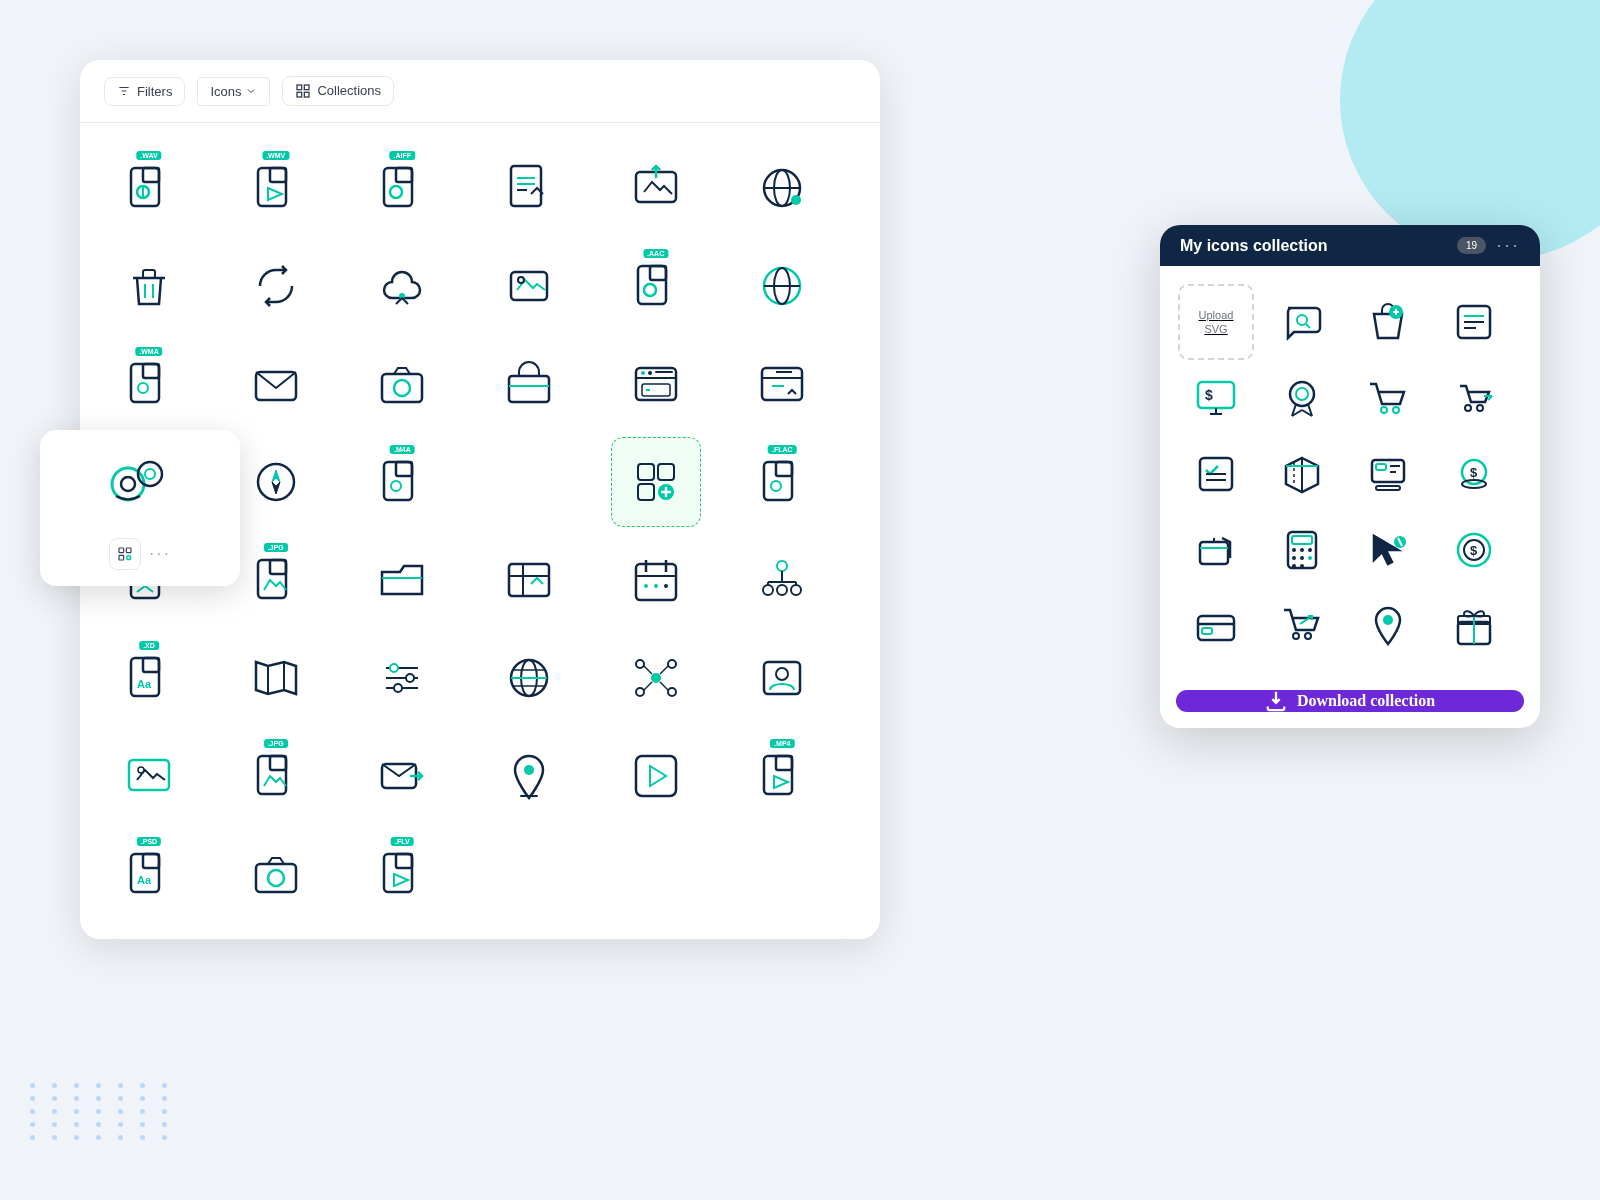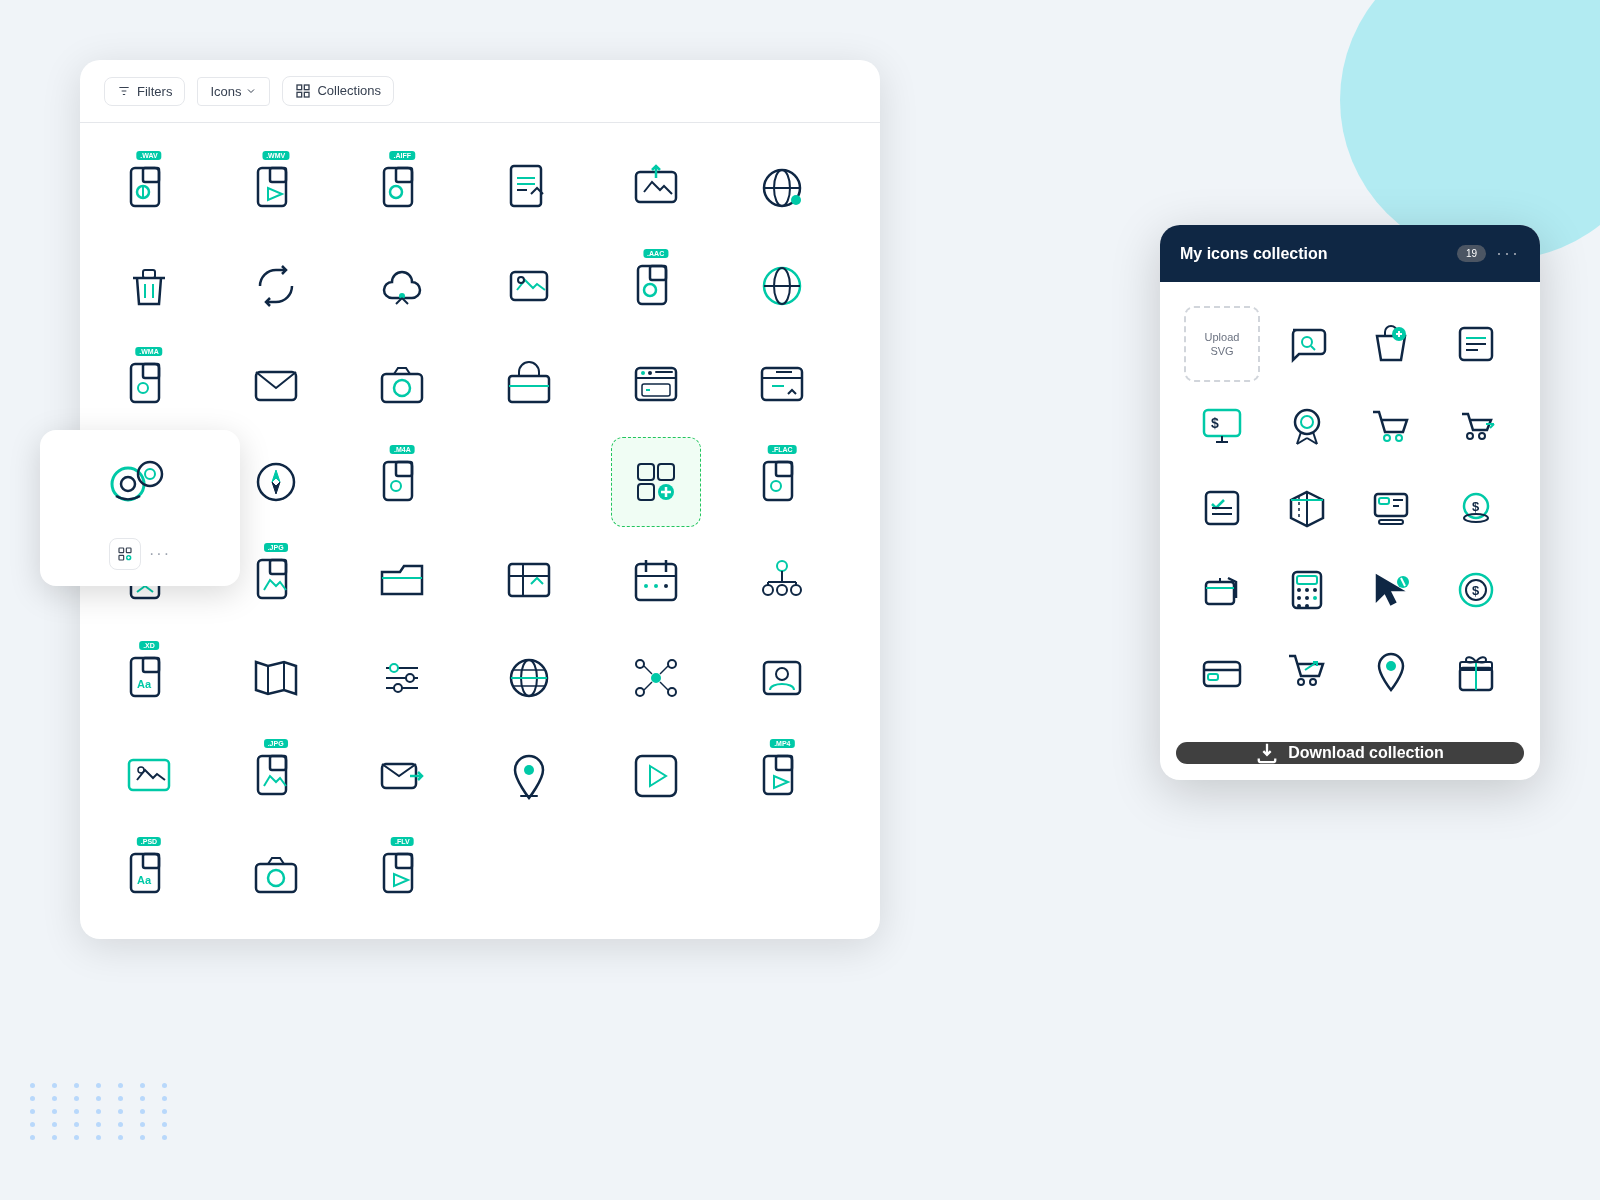--- a/index.html
+++ b/index.html
@@ -195,21 +195,21 @@
       right: 60px;
       width: 380px;
       background: #fff;
       border-radius: 20px;
       box-shadow: 0 12px 50px rgba(0,0,0,0.18);
       z-index: 5;
       overflow: hidden;
     }
     .panel-header {
       background: #0f2744;
-      padding: 18px 20px;
+      padding: 10px 20px;
       display: flex;
       align-items: center;
       gap: 10px;
     }
     .panel-title {
       color: #fff;
       font-size: 16px;
       font-weight: 600;
       flex: 1;
     }
@@ -222,24 +222,24 @@
       border-radius: 20px;
       text-align: right;
     }
     .panel-more {
       color: #9ca3af;
       font-size: 18px;
       cursor: pointer;
       letter-spacing: 2px;
     }
     .panel-icons-grid {
-      padding: 24px;
+      padding: 18px;
       display: grid;
       grid-template-columns: repeat(4, 1fr);
-      gap: 6px;
+      text-decoration: underline;
     }
     .panel-icon-cell {
       width: 76px;
       height: 76px;
       display: flex;
       align-items: center;
       justify-content: center;
       border-radius: 10px;
       cursor: pointer;
       transition: background 0.15s;
@@ -262,31 +262,32 @@
     }
     .upload-svg-text {
       font-size: 11px;
       color: #6b7280;
       text-align: center;
       line-height: 1.3;
     }
     .download-btn {
       margin: 8px 16px 16px;
       width: calc(100% - 32px);
-      background: #404040;
+      background: #6d28d9;
       border: none;
       border-radius: 12px;
       color: #fff;
       font-size: 16px;
       font-weight: 600;
       cursor: pointer;
       display: flex;
       align-items: center;
       justify-content: center;
       gap: 10px;
+      font-family: Liberation Serif, serif;
     }
 
     
     .icon-badge {
       position: absolute;
       top: 8px;
       left: 50%;
       transform: translateX(-50%);
       background: #00c9a7;
       color: #fff;

